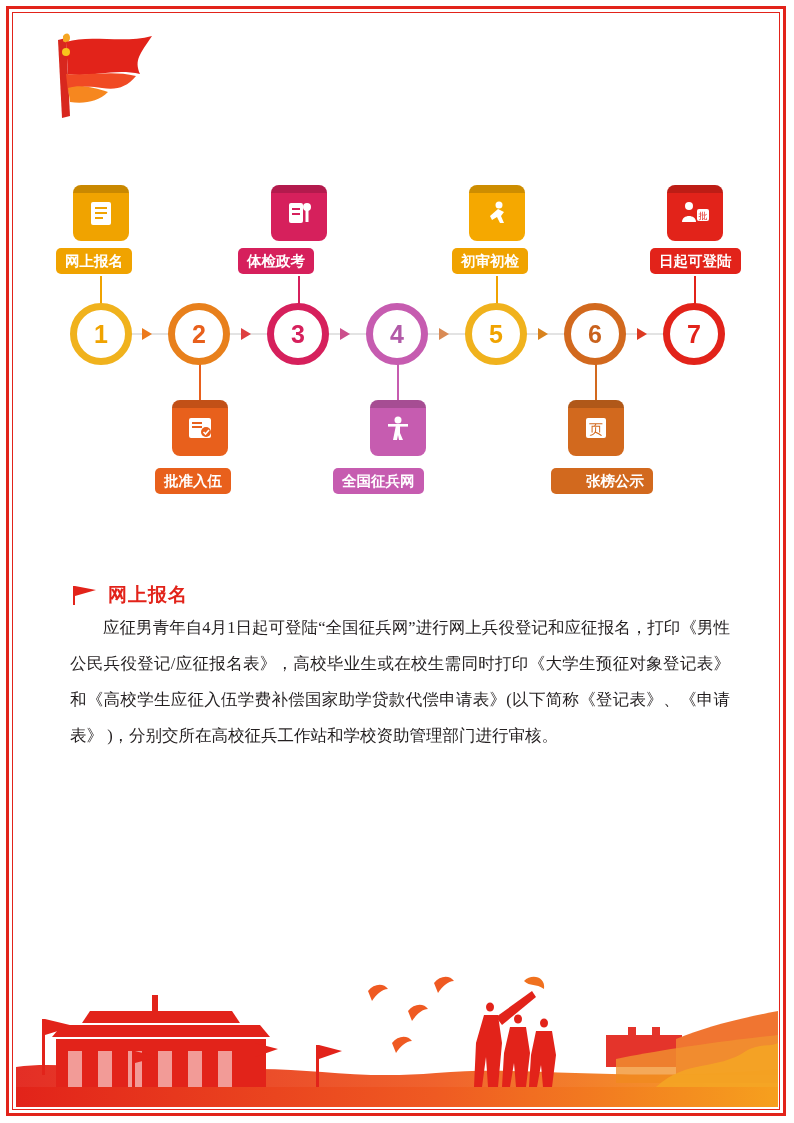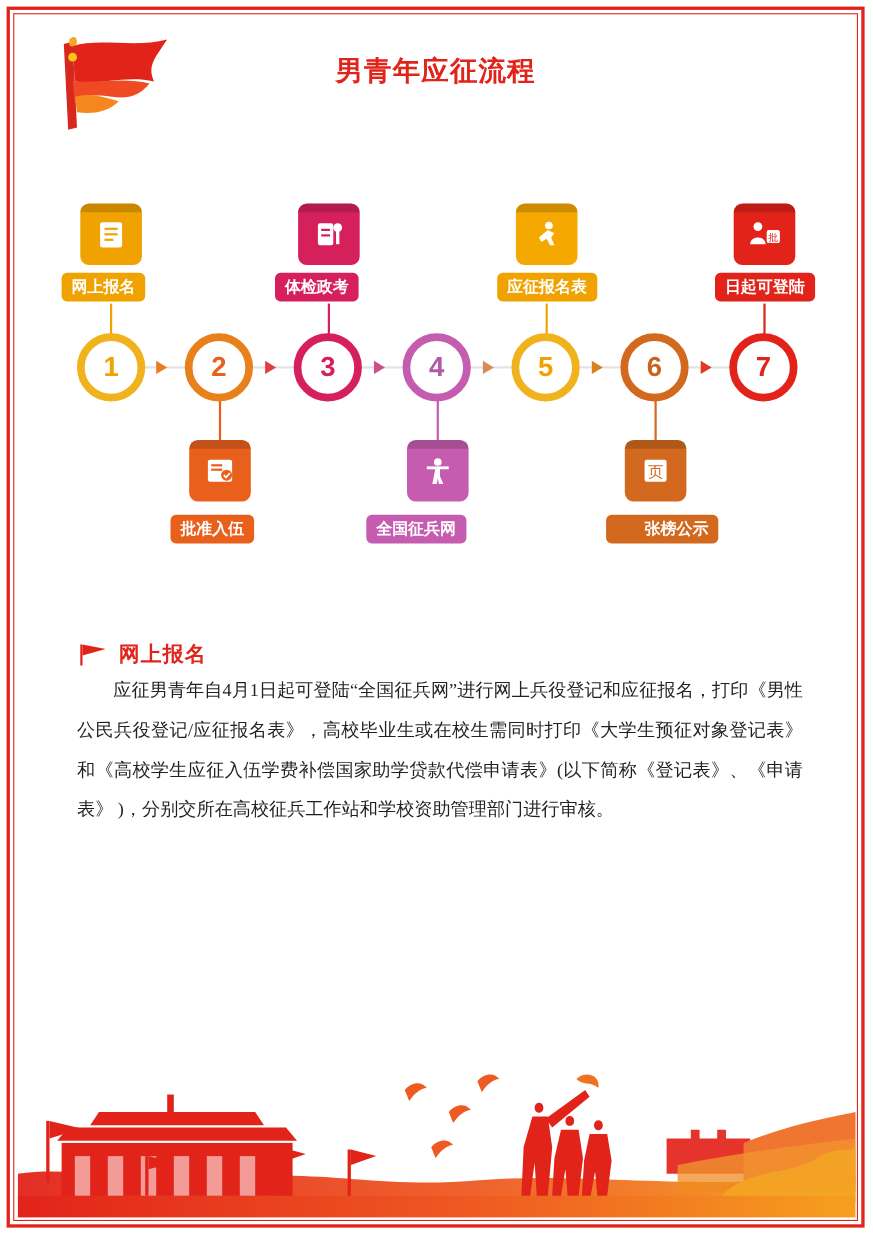--- a/index.html
+++ b/index.html
@@ -190,21 +190,20 @@
     <div class="emblem">
       <svg width="130" height="92" viewBox="0 0 130 92">
         <path d="M28 10 L36 8 L40 86 L32 88 Z" fill="#d8271e"></path>
         <path d="M33 6 C36 2 40 3 40 8 C40 12 36 14 33 11 Z" fill="#f5a623"></path>
         <path d="M36 12 C60 4 92 14 122 6 C110 24 104 30 110 44 C84 38 60 48 38 44 Z" fill="#e2231a"></path>
         <path d="M36 44 C58 46 82 40 106 46 C96 58 86 60 72 58 C58 56 46 56 38 62 Z" fill="#f04a24"></path>
         <path d="M38 58 C52 54 64 58 78 62 C68 72 54 74 40 72 Z" fill="#f6871f"></path>
         <circle cx="36" cy="22" r="4" fill="#f8c51c"></circle>
       </svg>
     </div>
-    <div class="title">男青年应征流程</div>
   </div>
 
   <div class="flow">
 
     <svg width="734" height="360" style="position:absolute;left:0;top:0;">
       <line x1="70" y1="174" x2="664" y2="174" stroke="#e3e3e3" stroke-width="2"></line>
     </svg>
 
     <div class="stem" style="left:70px; top:116px; height:40px; background:#f0a300;"></div>
     <div class="dot" style="left:66px; top:152px; border-color:#f0a300;"></div>
@@ -307,22 +306,22 @@
       <div class="notch" style="top:0; border-radius:8px 8px 0 0;"></div>
       <div class="glyph">
         <svg width="30" height="30" viewBox="0 0 30 30">
             <rect x="5" y="5" width="20" height="20" rx="2" fill="#fff"></rect>
             <text x="15" y="21" font-size="14" fill="#d2691e" text-anchor="middle" font-family="Liberation Sans, sans-serif">页</text>
           </svg>
       </div>
     </div>
 
     <div class="label" style="left:26px;  top:88px;  background:#f0a300;">网上报名</div>
-    <div class="label" style="left:220px; top:88px;  background:#d6205c;">体检政考</div>
-    <div class="label" style="left:422px; top:88px;  background:#f0a300;">应征报名表</div>
+    <div class="label" style="left:208px; top:88px;  background:#d6205c;">体检政考</div>
+    <div class="label" style="left:422px; top:88px;  background:#f0a300;">初审初检</div>
     <div class="label" style="left:620px; top:88px;  background:#e2231a;">日起可登陆</div>
 
     <div class="label" style="left:125px; top:308px; background:#e8601c;">批准入伍</div>
     <div class="label" style="left:303px; top:308px; background:#c65cb0;">全国征兵网</div>
     <div class="label" style="left:521px; top:308px; background:#d2691e;padding-left:35px;">张榜公示</div>
   </div>
 
   <div class="section">
     <div class="section-head">
       <span class="flag-icon">

